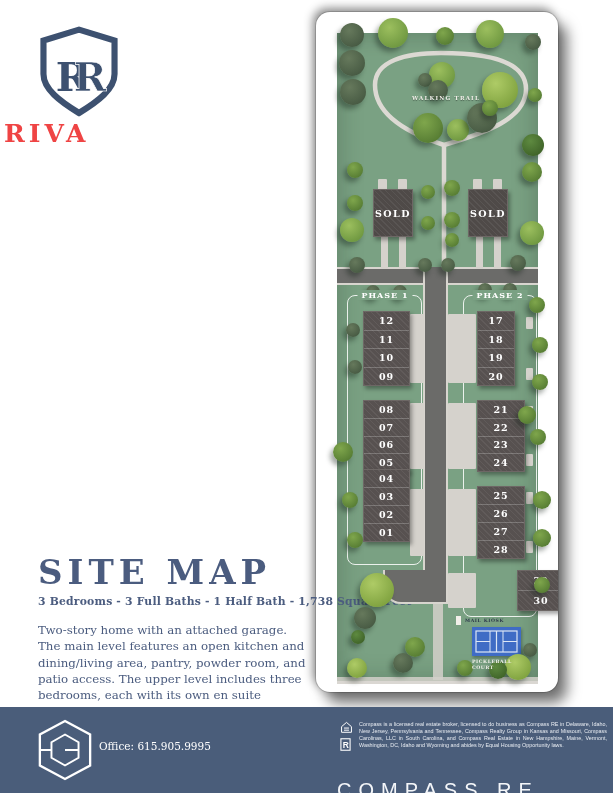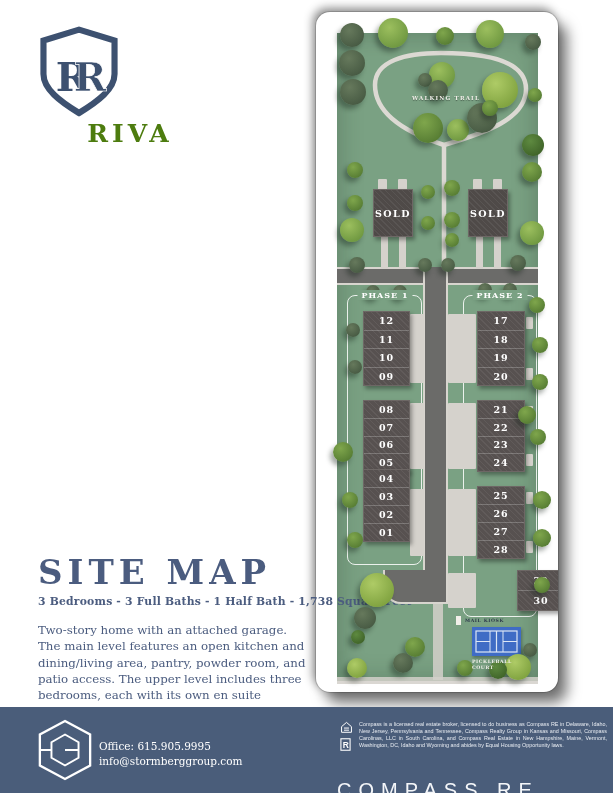--- a/index.html
+++ b/index.html
@@ -3,23 +3,23 @@
 <meta charset="utf-8">
 <style>
   * { margin:0; padding:0; box-sizing:border-box; }
   html,body { width:613px; height:793px; }
   body { position:relative; background:#ffffff; overflow:hidden;
          font-family:"DejaVu Serif", serif; }
 
   
   .logo-block { position:absolute; left:0; top:0; width:160px; }
   .shield-svg { position:absolute; left:38px; top:24px; width:82px; height:96px; }
-  .brand-name { position:absolute; left:0; top:122px; width:160px; text-align:center;
-                color:#4d7c0f; font-weight:bold; font-size:25px; line-height:23px;
-                letter-spacing:4px; text-indent:4px;margin-left:48px; }
+  .brand-name { position:absolute; left:0; top:122px; width:160px; text-align:left;
+                color:#ef4444; font-weight:bold; font-size:25px; line-height:23px;
+                letter-spacing:4px; text-indent:4px; }
 
   
   .map-card { position:absolute; left:316px; top:12px; width:242px; height:680px;
               background:#ffffff; border-radius:14px; overflow:hidden;
               box-shadow:-3px -4px 10px rgba(0,0,0,.45), 9px 11px 14px rgba(0,0,0,.55), 0 0 0 1px rgba(0,0,0,.15); }
   .map-green { position:absolute; left:21px; top:21px; width:201px; height:648px;
                background:#7aa183; box-shadow:inset 0 0 26px rgba(20,40,25,.28); }
 
   .trail-svg { position:absolute; left:0; top:0; width:201px; height:648px; z-index:3; }
 
@@ -166,21 +166,21 @@
           <div class="unit">04</div>
           <div class="unit">03</div>
           <div class="unit">02</div>
           <div class="unit">01</div>
         </div>
       </div>
     <div id="phase2-blocks">
         <div class="pad" style="left: 111px; top: 281px; width: 28px; height: 69px;"></div>
         <div class="pad" style="left: 189px; top: 284px; width: 7px; height: 12px;"></div>
         <div class="pad" style="left: 189px; top: 335px; width: 7px; height: 12px;"></div>
-        <div class="building" style="left: 140px; top: 278px; width: 48px; height: 75px;">
+        <div class="building" style="left: 140px; top: 278px; width: 38px; height: 75px;">
           <div class="unit">17</div>
           <div class="unit">18</div>
           <div class="unit">19</div>
           <div class="unit">20</div>
         </div>
         <div class="pad" style="left: 111px; top: 370px; width: 28px; height: 66px;"></div>
         <div class="pad" style="left: 189px; top: 373px; width: 7px; height: 12px;"></div>
         <div class="pad" style="left: 189px; top: 421px; width: 7px; height: 12px;"></div>
         <div class="building" style="left: 140px; top: 367px; width: 48px; height: 72px;">
           <div class="unit">21</div>
@@ -290,21 +290,20 @@
 <div class="details-desc">Two-story home with an attached garage. The main level features an open kitchen and dining/living area, pantry, powder room, and patio access. The upper level includes three bedrooms, each with its own en suite bathroom, plus a laundry room.</div>
 
 <div class="footer">
   <svg class="sg-svg" viewBox="0 0 60 64">
     <path d="M30,2 L56,16 V48 L30,62 L4,48 V16 Z" fill="none" stroke="#ffffff" stroke-width="2.4"></path>
     <path d="M30,16 L44,24 V40 L30,48 L16,40 V24 Z" fill="none" stroke="#ffffff" stroke-width="2"></path>
     <path d="M30,32 H44 M4,32 H16" stroke="#ffffff" stroke-width="2"></path>
   </svg>
   <div class="contact">
     <div>Office: 615.905.9995</div>
-    <div>info@stormberggroup.com</div>
   </div>
   <div class="legal-icons">
     <svg width="13" height="12" viewBox="0 0 18 17">
       <path d="M2,8 L9,2 L16,8 V16 H2 Z" fill="none" stroke="#ffffff" stroke-width="1.4"></path>
       <line x1="5.5" y1="10" x2="12.5" y2="10" stroke="#ffffff" stroke-width="1.4"></line>
       <line x1="5.5" y1="13" x2="12.5" y2="13" stroke="#ffffff" stroke-width="1.4"></line>
     </svg>
     <svg width="11" height="13" viewBox="0 0 14 17">
       <rect x="1" y="1" width="12" height="15" fill="none" stroke="#ffffff" stroke-width="1.4"></rect>
       <text x="3.5" y="13" font-family="Liberation Sans, sans-serif" font-size="11" font-weight="bold" fill="#ffffff">R</text>

